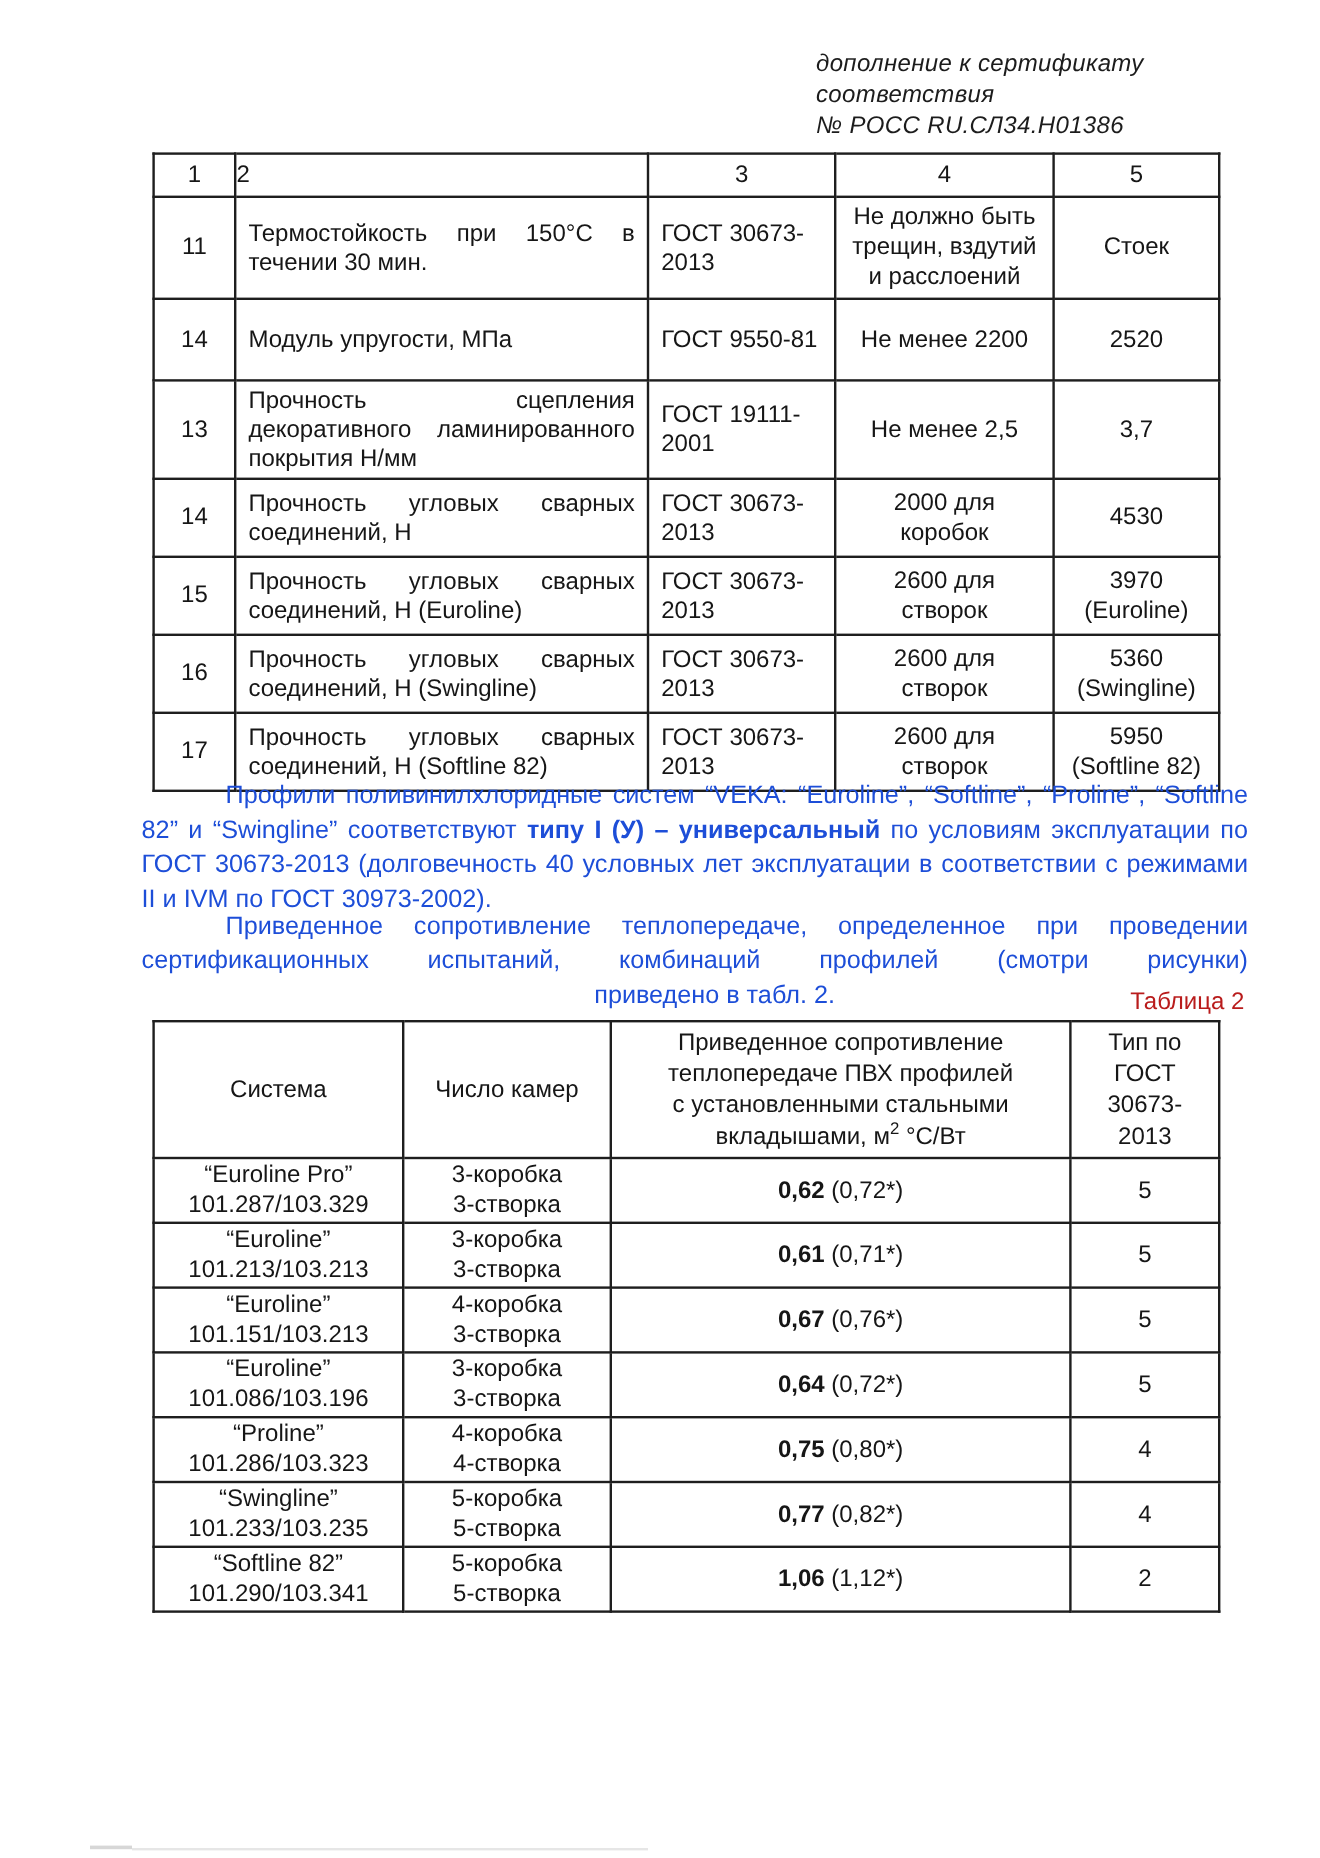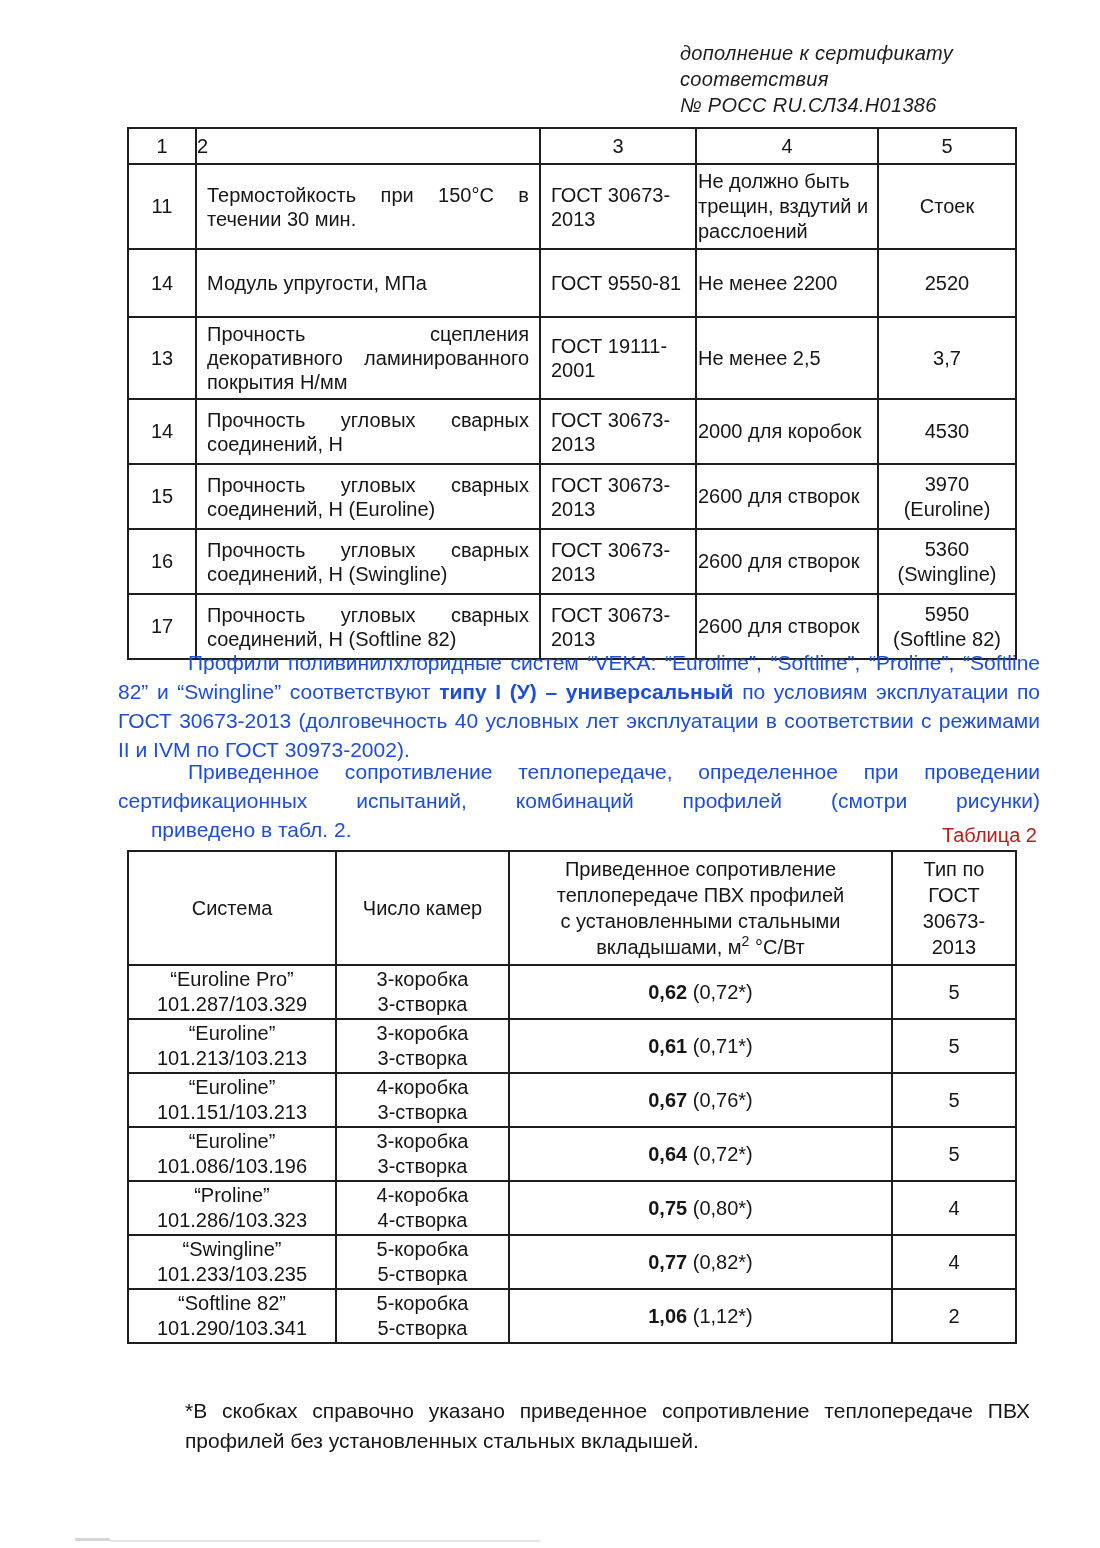--- a/index.html
+++ b/index.html
@@ -22,39 +22,39 @@
 
   
   table { border-collapse:collapse; table-layout:fixed; }
   td, th { border:2px solid #1e1e1e; vertical-align:middle; font-weight:normal; }
 
   
   .t1 { position:absolute; left:127px; top:127px; width:888px; font-size:20px; }
   .t1 .c-num  { width:68px;  text-align:center; }
   .t1 .c-prop { width:344px; text-align:justify; text-align-last:left; padding:4px 10px; line-height:24px; }
   .t1 .c-gost { width:156px; text-align:left; padding:4px 6px 4px 10px; line-height:24px; }
-  .t1 .c-req  { width:182px; text-align:left; padding:4px 1px; line-height:25px; }
+  .t1 .c-req  { width:182px; text-align:center; padding:4px 12px; line-height:25px; }
   .t1 .c-val  { width:138px; text-align:center; padding:4px 8px; line-height:25px; }
   .t1 .hrow td { height:36px; text-align:center; padding:0; line-height:20px; }
   .t1 .r11 td { height:78px; }
   .t1 .r12 td { height:68px; }
   .t1 .r13 td { height:72px; }
   .t1 .r14 td, .t1 .r15 td, .t1 .r16 td, .t1 .r17 td { height:65px; }
 
   
   .para {
     position:absolute; left:118px; width:922px;
     font-size:21px; line-height:29px; color:#1d4ed8;
     text-align:justify;
   }
   .p1 { top:648px; text-indent:70px; }
   .p2 { top:757px; }
   .p2 .jline { text-align:justify; text-align-last:justify; }
   .p2 .jline.first { text-indent:70px; }
-  .p2 .lastline { text-align:left;margin-left:33px; }
+  .p2 .lastline { text-align:center;margin-left:33px; }
   .b { font-weight:bold; }
 
   
   .t2-label {
     position:absolute; left:127px; top:824px; width:910px;
     text-align:right; font-size:20px; color:#b91c1c;
   }
 
   
   .t2 { position:absolute; left:127px; top:850px; width:888px; font-size:20px; }
@@ -254,18 +254,17 @@
         <td>
             <div>5-коробка</div>
             <div>5-створка</div>
           </td>
         <td><span class="b">1,06</span> <span>(1,12*)</span></td>
         <td>2</td>
       </tr>
     </tbody>
   </table>
 
-  <p class="footnote">*В скобках справочно указано приведенное сопротивление теплопередаче ПВХ профилей  без установленных стальных вкладышей.</p>
 
   <div class="artifact-a"></div>
   <div class="artifact-b"></div>
 
 </div>
 
 </body></html>

